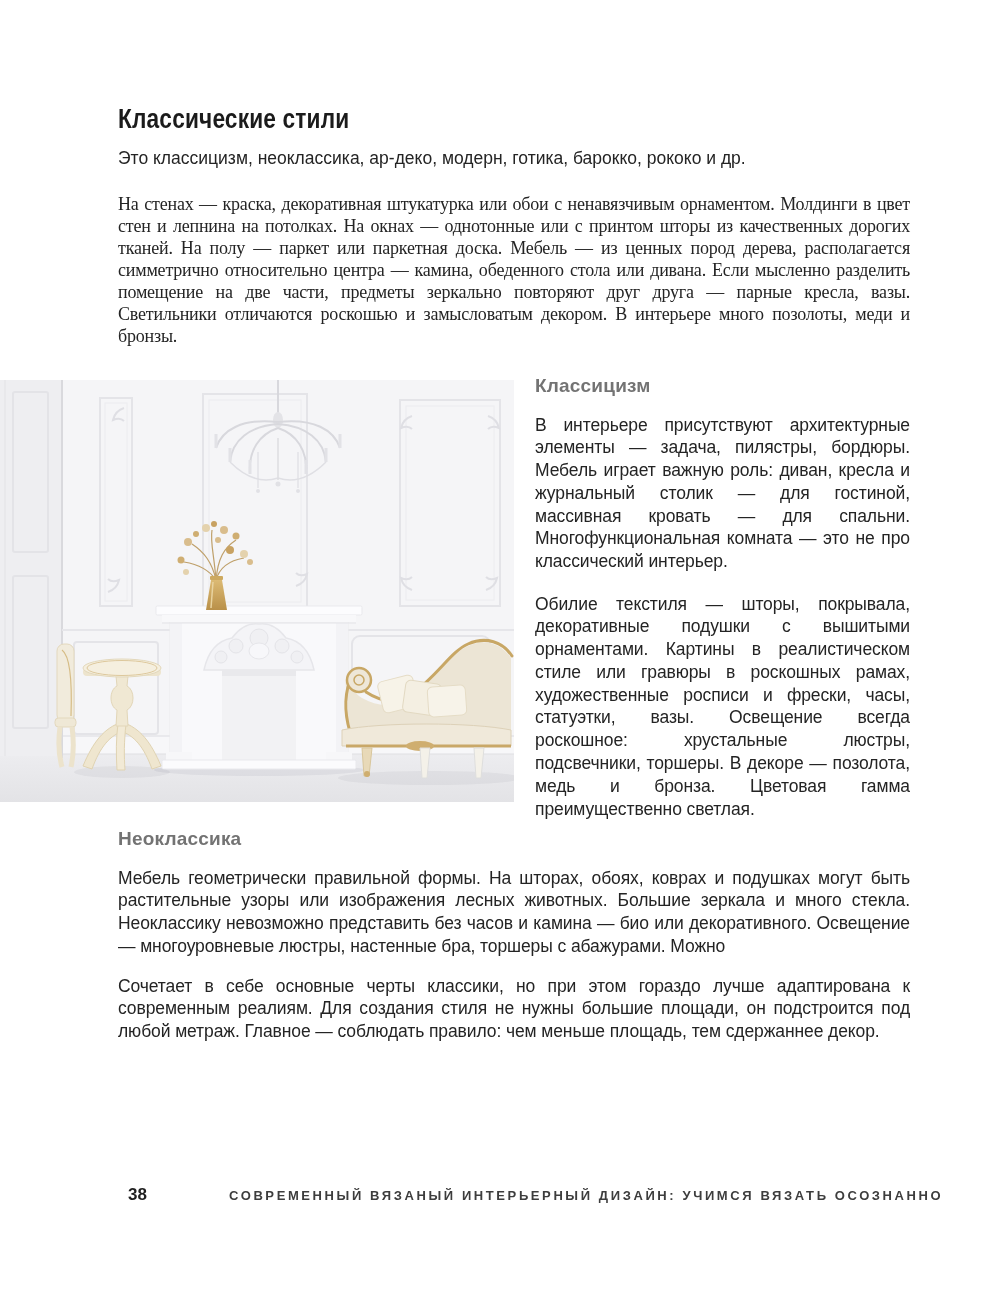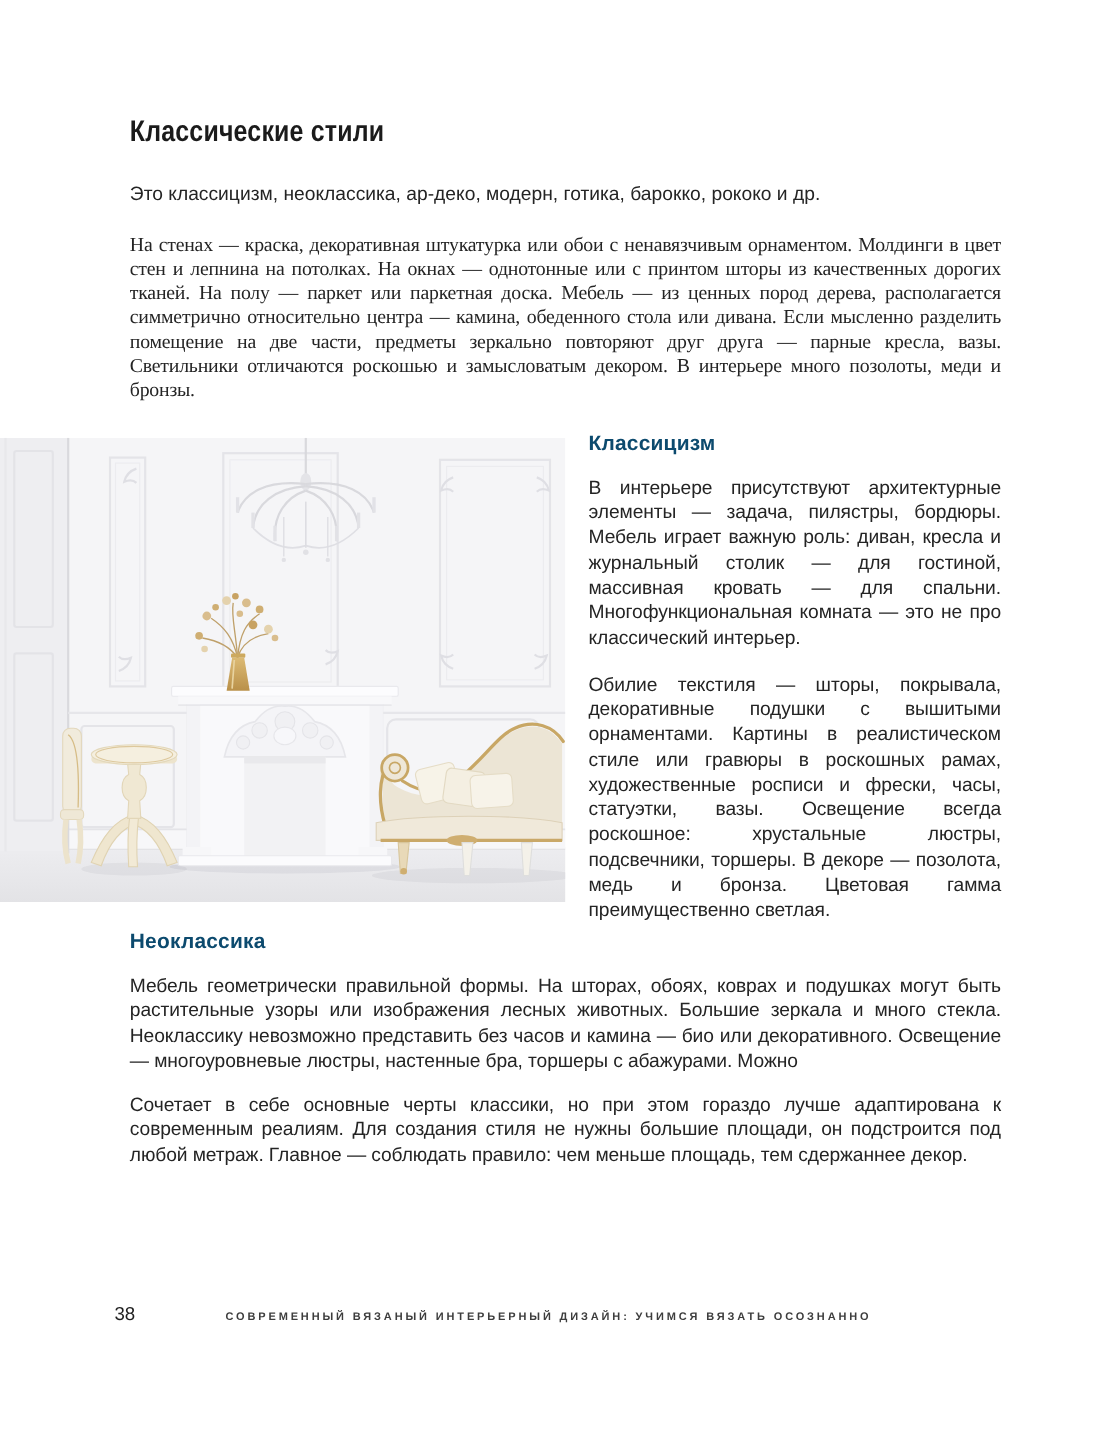--- a/index.html
+++ b/index.html
@@ -8,40 +8,40 @@
     background:#ffffff; overflow:hidden;
     font-family:"Liberation Sans", sans-serif; color:#262626;
   }
   .content { position:absolute; left:118px; top:0; width:792px; }
 
   .page-title {
     margin:104px 0 0; font-size:27px; font-weight:600; color:#1b1b1b;
     transform:scaleX(.84); transform-origin:left center;
     white-space:nowrap; letter-spacing:.2px;
   }
-  .intro { margin:30px 0 0; font-size:17.5px; line-height:22.5px; color:#242424; }
+  .intro { margin:12px 0 0; font-size:17.5px; line-height:22.5px; color:#242424; }
   .lead  { margin:23px 0 0; font-size:18px; line-height:22px; text-align:justify;
            color:#242424; min-height:176px; letter-spacing:-.2px;font-family:Liberation Serif, serif; }
 
   .photo {
     float:left; width:514px; height:422px;
     margin:5px 21px 26px -118px; padding:0;
   }
   .photo svg { display:block; width:100%; height:100%; }
 
-  .sec h2 { font-size:19px; font-weight:700; color:#0c4a6e; margin:6px 0 0; letter-spacing:.2px; }
+  .sec h2 { font-size:19px; font-weight:700; color:#737373; margin:6px 0 0; letter-spacing:.2px; }
   .sec h2.neo { clear:left; }
   .sec p  { font-size:17.5px; line-height:22.8px; text-align:justify;
             margin:17px 0 0; color:#242424; letter-spacing:-.1px; }
   .sec p.c1 { min-height:114px; }
   .sec p.c2 { min-height:162px; }
 
   .footer { position:absolute; left:104px; top:1185px; display:flex; align-items:baseline; }
-  .pagenum { font-size:17px; font-weight:400; color:#1f1f1f; width:101px; }
-  .running { font-size:10px; font-weight:700; letter-spacing:2.6px; color:#3d3d3d; white-space:nowrap; }
+  .pagenum { font-size:17px; font-weight:700; color:#1f1f1f; width:101px;margin-left:24px; }
+  .running { font-size:13px; font-weight:700; letter-spacing:2.6px; color:#3d3d3d; white-space:nowrap; }
 </style>
 </head>
 <body>
 
 <div class="page">
   <div class="content">
 
     <h1 class="page-title">Классические стили</h1>
 
     <p class="intro">Это классицизм, неоклассика, ар-деко, модерн, готика, барокко, рококо и др.</p>

